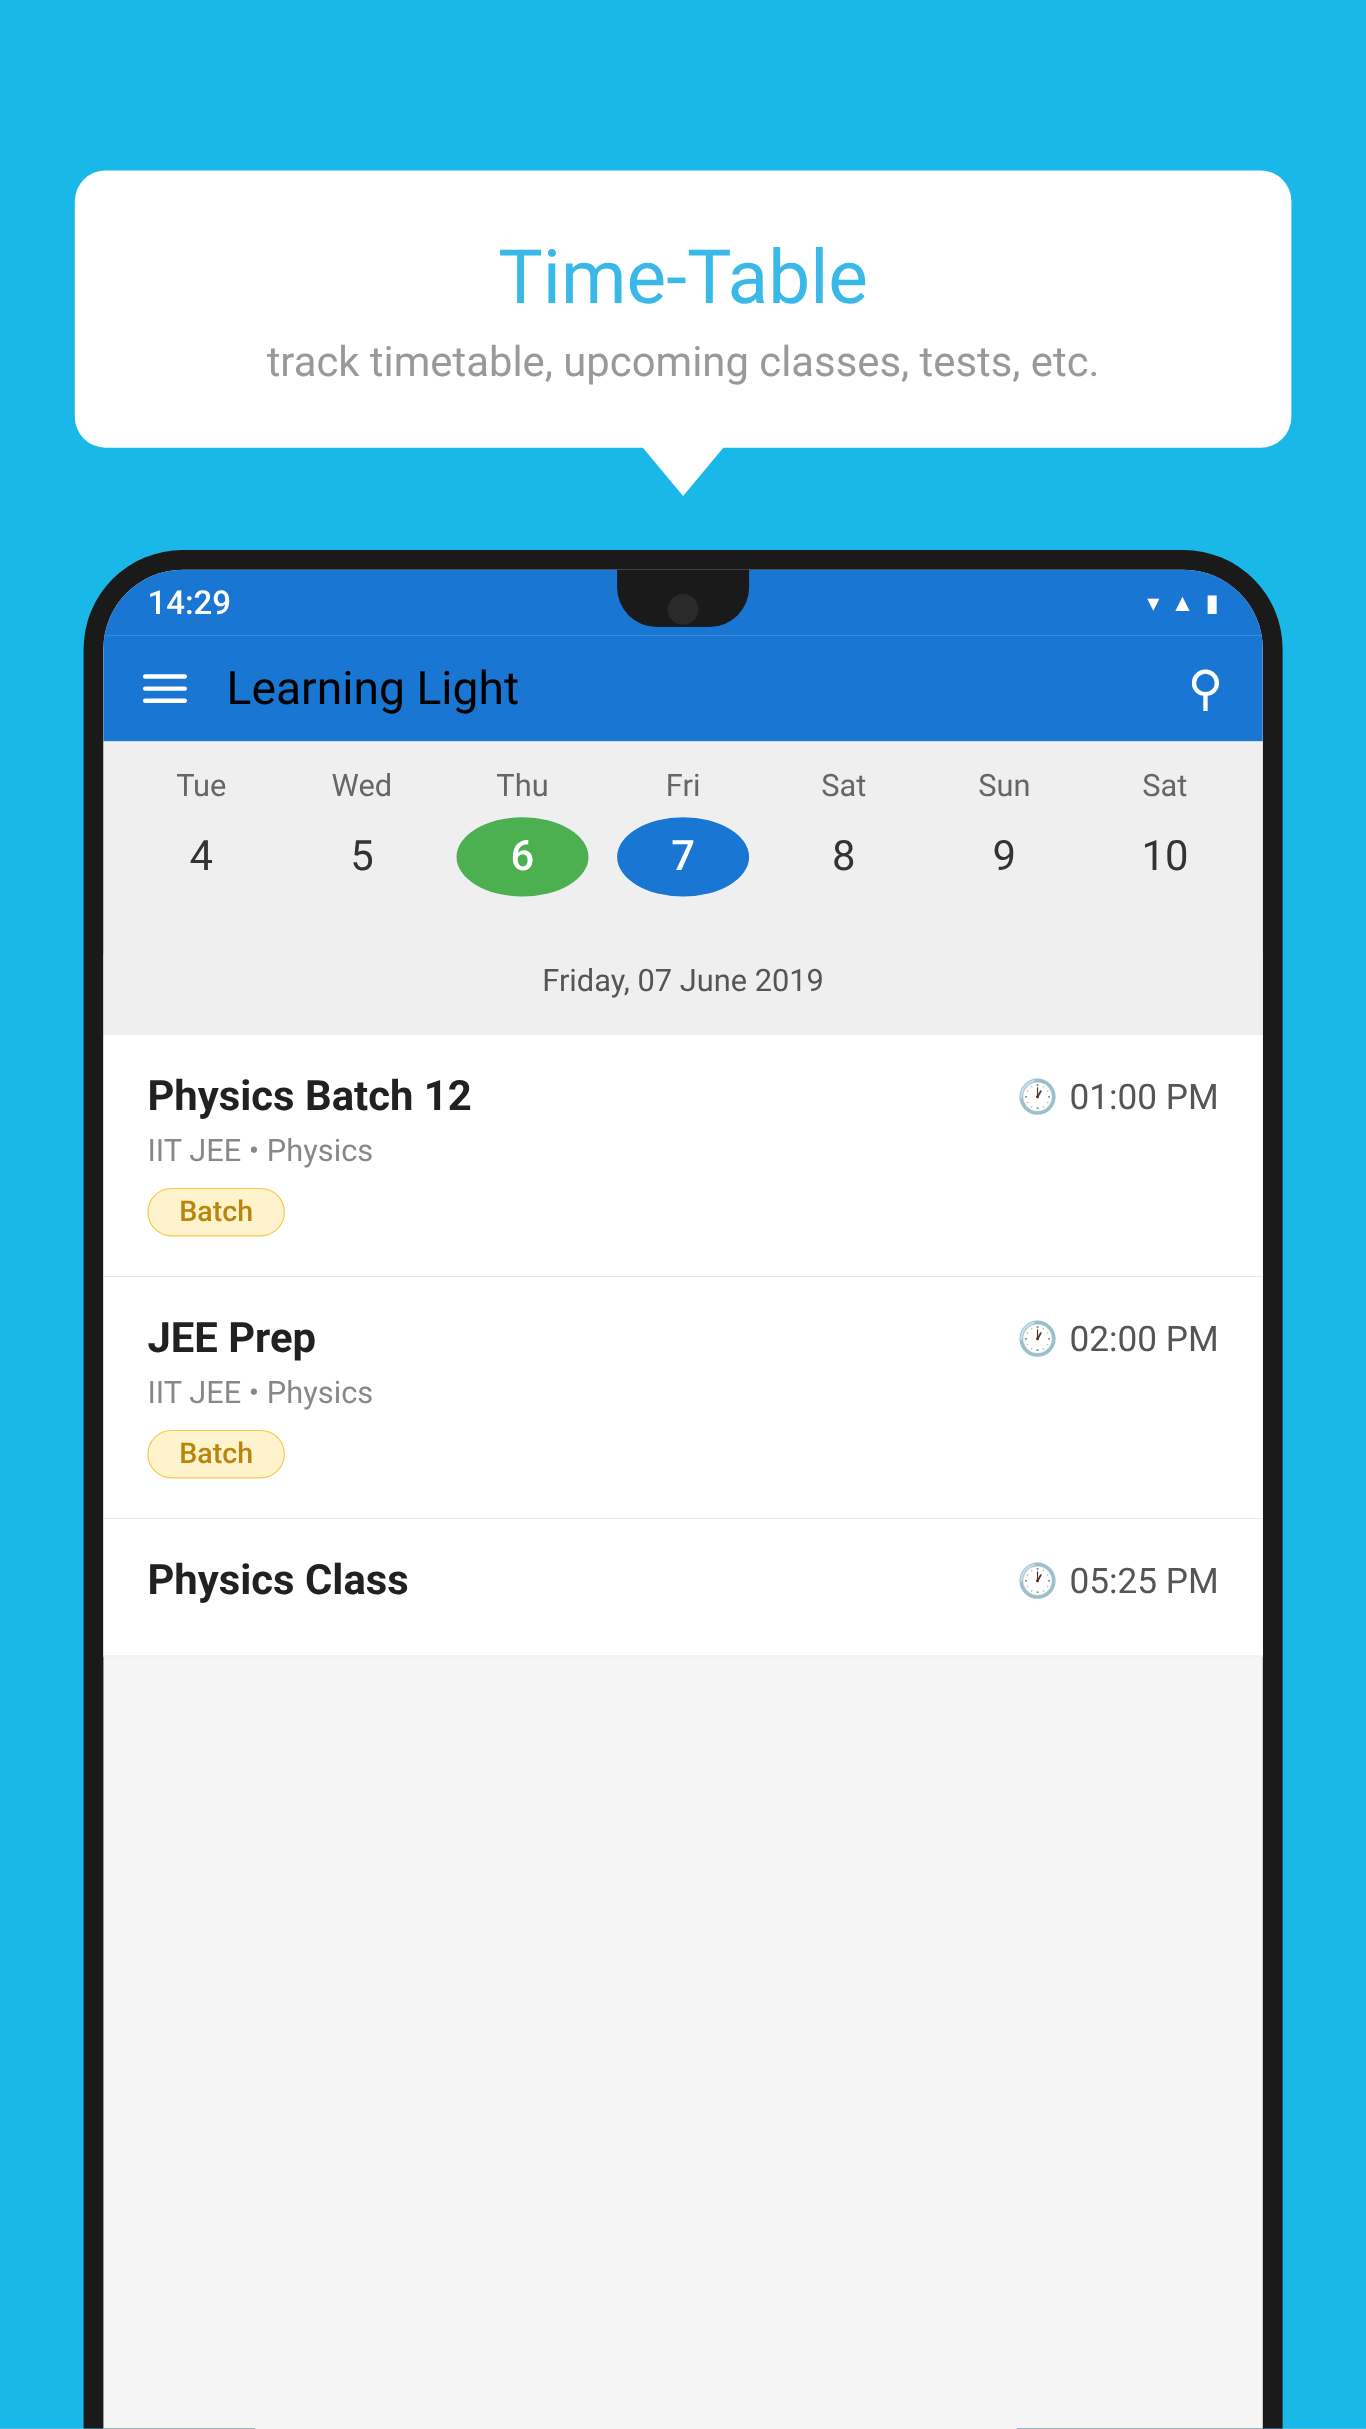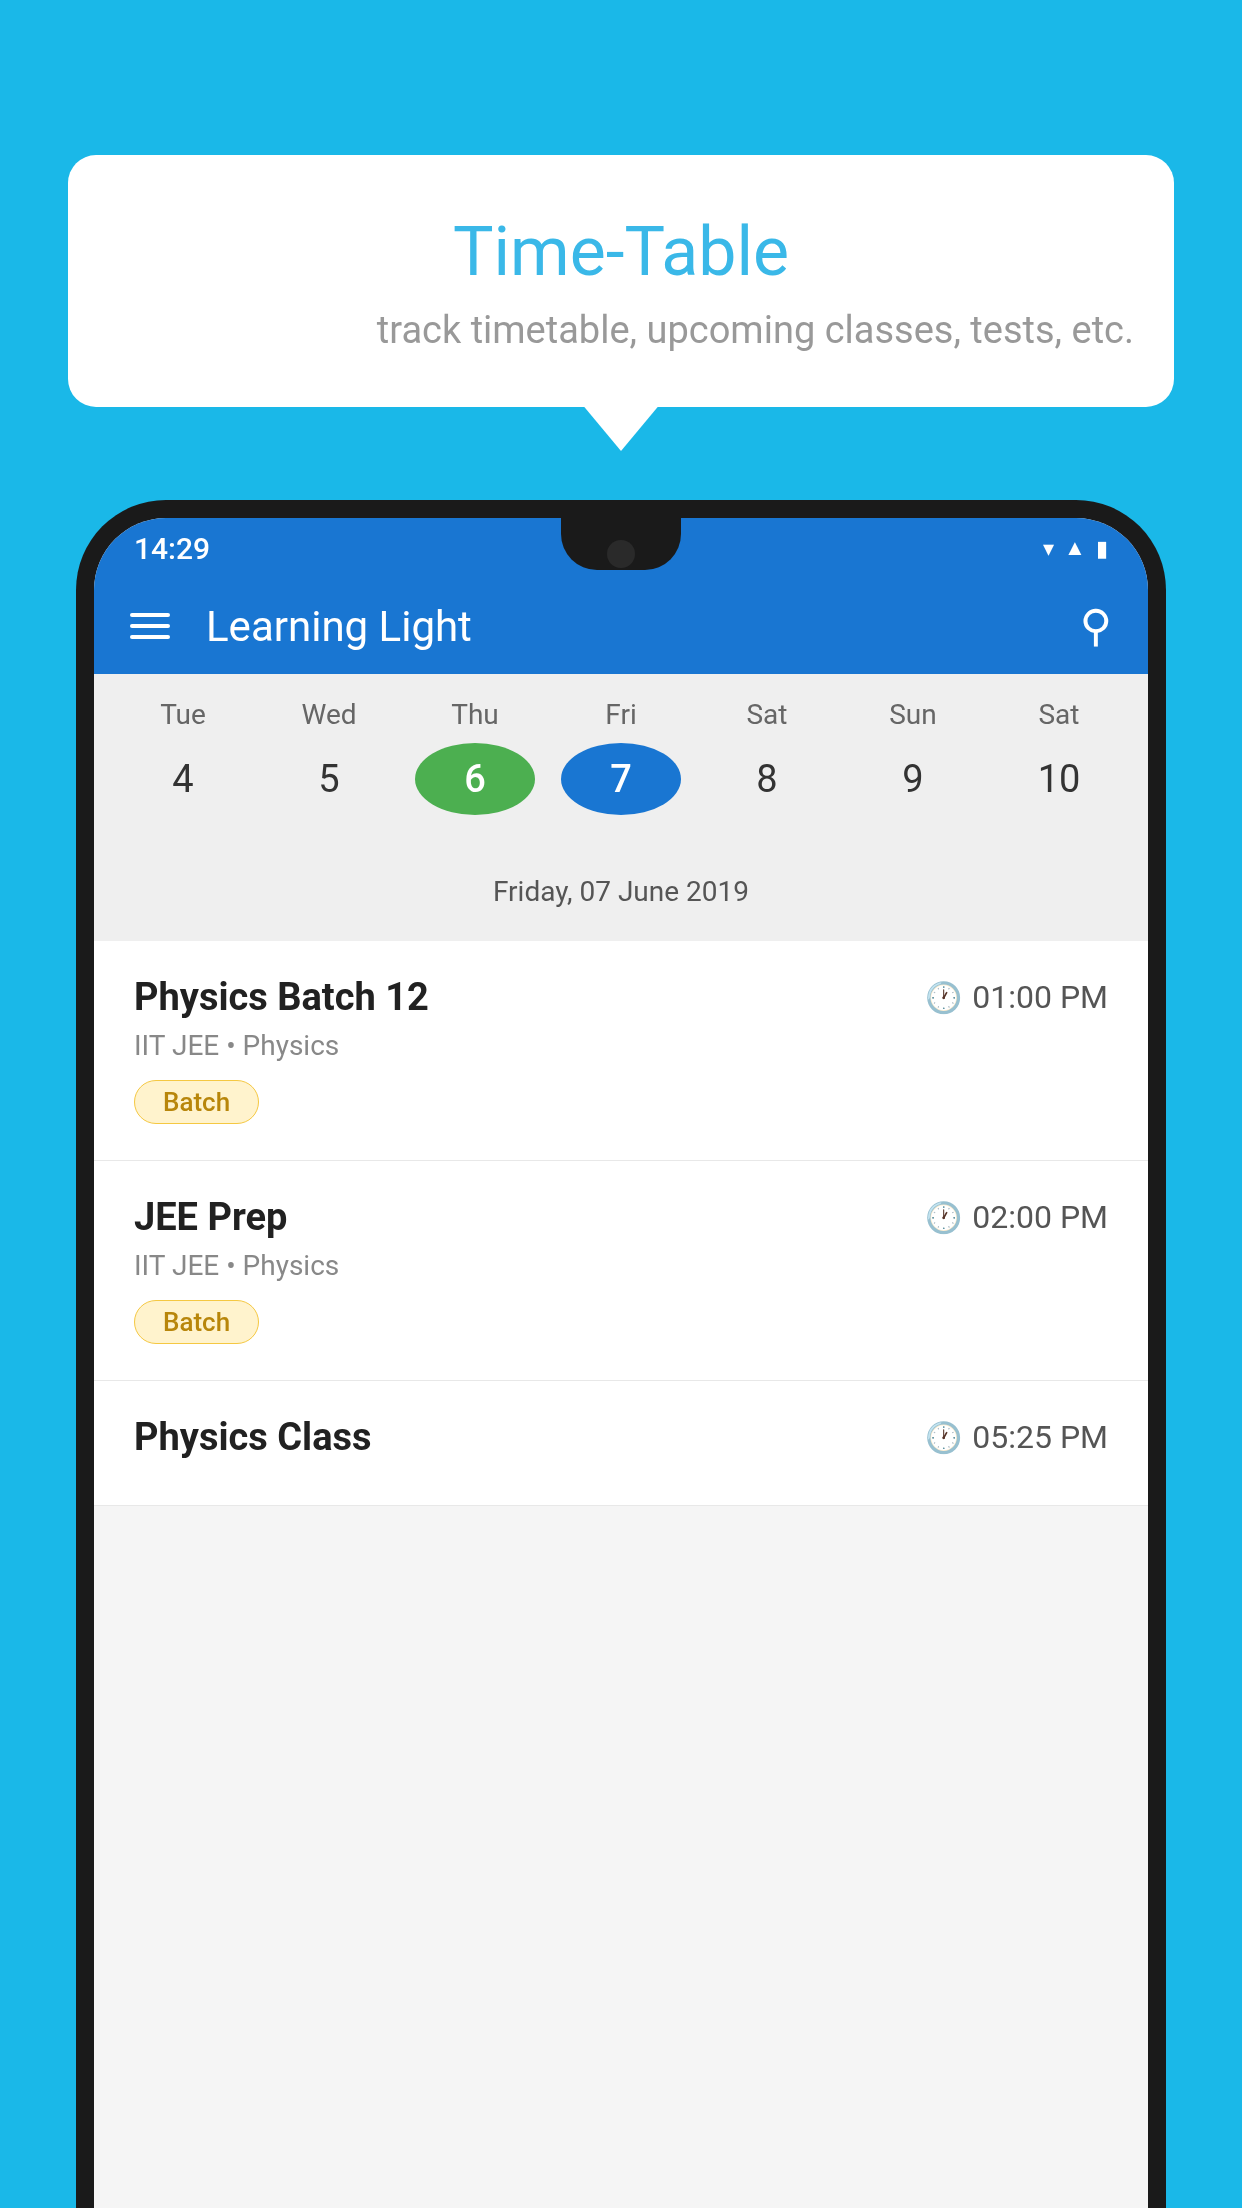--- a/index.html
+++ b/index.html
@@ -48,21 +48,20 @@
       color: #3ab8e8;
       font-weight: 400;
       line-height: 1.1;
       margin-bottom: 18px;
     }
 
     .bubble-subtitle {
       font-size: 38px;
       color: #999;
       font-weight: 400;
-      text-align: right;
     }
 
     
     .phone-container {
       position: absolute;
       top: 500px;
       left: 76px;
       right: 76px;
       bottom: 0;
     }
@@ -157,21 +156,21 @@
 
     .hamburger-icon span {
       display: block;
       width: 40px;
       height: 4px;
       background: white;
       border-radius: 2px;
     }
 
     .app-title {
-      color: #ffffff;
+      color: #000000;
       font-size: 42px;
       font-weight: 400;
       margin-left: 36px;
       flex: 1;
     }
 
     .search-icon {
       color: white;
       font-size: 44px;
     }

